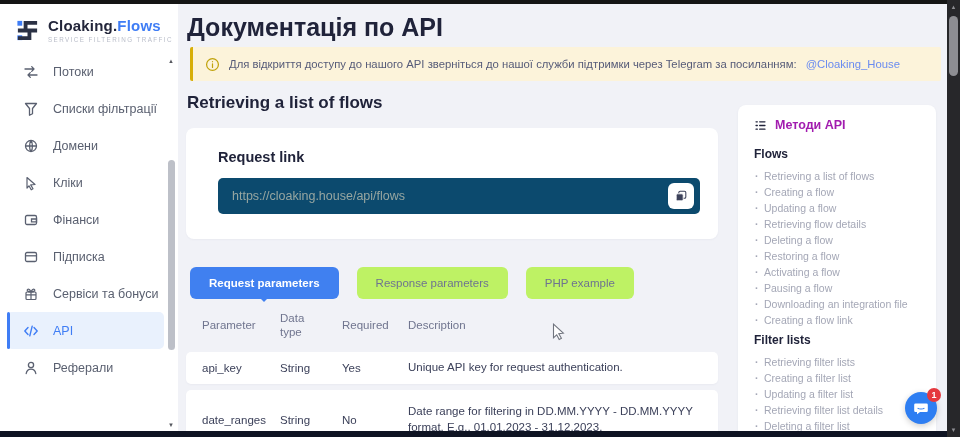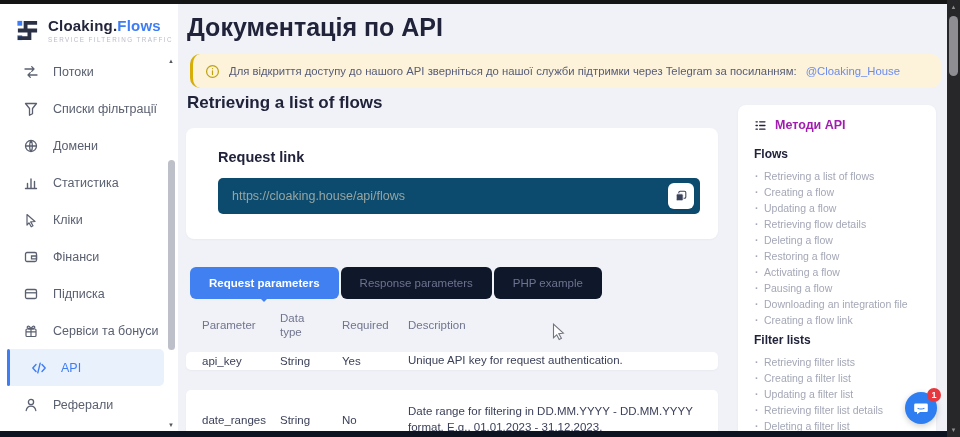--- a/index.html
+++ b/index.html
@@ -22,55 +22,55 @@
   
   .sidebar { position:absolute; left:0; top:4px; width:178px; height:427px; background:#ffffff; z-index:10; }
   .logo-row { display:flex; align-items:center; gap:8px; padding:13px 0 0 15px; }
   .logo-text .brand { font-size:15px; font-weight:bold; letter-spacing:.2px; color:#23263b; }
   .logo-text .brand .accent { color:#3f7df5; }
   .logo-text .tagline { font-size:6.3px; letter-spacing:1.4px; color:#b9bdc9; margin-top:2px; }
   .menu { position:absolute; left:0; top:49px; width:178px; }
   .menu-item { height:37px; display:flex; align-items:center; gap:14px; padding-left:23px; cursor:pointer; }
   .menu-item .mi-icon { width:16px; height:16px; color:#5a6070; flex:0 0 16px; display:flex; align-items:center; }
   .menu-item .mi-label { font-size:12.5px; color:#5a6070; white-space:nowrap; }
-  .menu-item.active { background:#e9f1fd; margin:0 14px 0 7px; padding-left:24px; border-radius:5px; position:relative; }
+  .menu-item.active { background:#e9f1fd; margin:0 14px 0 7px; padding-left:16px; border-radius:5px; position:relative; }
   .menu-item.active::before { content:""; position:absolute; left:0; top:0; bottom:0; width:3px; background:#3f7df5; border-radius:3px; }
   .menu-item.active .mi-icon, .menu-item.active .mi-label { color:#3f7df5; }
   .sb-arrow { position:absolute; left:165px; width:12px; text-align:center; font-size:6px; color:#55575e; }
   .sb-arrow.up { top:54px; }
   .sb-arrow.down { top:418px; }
   .sb-thumb { position:absolute; left:168px; top:156px; width:7px; height:190px; background:#bdc0c8; border-radius:4px; }
 
   
   .page-title { position:absolute; left:187px; top:13px; font-size:25px; font-weight:800; color:#20233a; }
-  .notice { position:absolute; left:190px; top:54px; width:751px; height:34px; background:#fcf3da; border-left:3px solid #d7ae08; border-radius:10px; display:flex; align-items:center; gap:9px; padding-left:12px; }
+  .notice { position:absolute; left:190px; top:47px; width:751px; height:34px; background:#fcf3da; border-left:3px solid #d7ae08; border-radius:2px; display:flex; align-items:center; gap:9px; padding-left:12px; }
   .notice .n-text { font-size:11.3px; color:#565b78; }
   .notice .n-link { font-size:11.3px; color:#6a8bf0; text-decoration:none; cursor:pointer; }
   .section-title { position:absolute; left:187px; top:93px; font-size:17px; font-weight:800; color:#20233a; }
 
   .request-card { position:absolute; left:186px; top:128px; width:532px; height:111px; background:#fff; border-radius:8px; box-shadow:0 1px 2px rgba(40,50,90,.04); }
   .request-card h3 { font-size:14.5px; font-weight:800; color:#20233a; margin:21px 0 0 32px; }
   .url-field { position:absolute; left:32px; right:18px; top:50px; height:36px; background:#0c4a6e; border-radius:5px; display:flex; align-items:center; justify-content:space-between; padding:0 6px 0 14px; }
   .url-field .url-text { font-size:12.5px; color:#97a6a1; }
   .copy-btn { width:26px; height:26px; background:#fff; border:none; border-radius:6px; display:flex; align-items:center; justify-content:center; cursor:pointer; box-shadow:0 1px 2px rgba(0,0,0,.06); }
 
-  .tabs { position:absolute; left:190px; top:267px; display:flex; gap:2px; }
-  .tab { height:32px; display:flex; align-items:center; padding:0 19px; background:#0f172a; border-radius:6px; font-size:11.5px; color:#6e7390; cursor:pointer; white-space:nowrap; }
+  .tabs { position:absolute; left:190px; top:267px; display:flex; gap:18px; }
+  .tab { height:32px; display:flex; align-items:center; padding:0 19px; background:#bef264; border-radius:6px; font-size:11.5px; color:#6e7390; cursor:pointer; white-space:nowrap; }
   .tab.active { background:#4080f0; color:#fff; font-weight:bold; position:relative; }
   .tab.active::after { content:""; position:absolute; left:50%; bottom:-8px; margin-left:-5px; border:5px solid transparent; border-top-color:#4080f0; }
 
   .thead { position:absolute; left:202px; top:307px; width:500px; height:36px; display:flex; align-items:center; font-size:11.5px; color:#70758f; }
   .col-param { width:78px; flex:0 0 78px; }
   .col-type  { width:62px; flex:0 0 62px; }
   .col-req   { width:66px; flex:0 0 66px; }
   .col-desc  { flex:1; }
   .thead .col-type span { display:inline-block; width:40px; line-height:1.25; }
 
   .trow { position:absolute; left:186px; width:532px; background:#fff; border-radius:5px; display:flex; align-items:center; padding-left:16px; font-size:11.5px; color:#3c415a; box-shadow:0 1px 2px rgba(40,50,90,.04); }
-  .trow.r1 { top:352px; height:18px; }
+  .trow.r1 { top:352px; height:32px; }
   .trow.r2 { top:390px; height:60px; }
   .trow .col-desc { line-height:1.35; padding-right:12px; }
 
   
   .methods-panel { position:absolute; left:738px; top:105px; width:198px; height:340px; background:#fff; border-radius:8px; box-shadow:0 1px 3px rgba(40,50,90,.05); z-index:5; }
   .mp-header { display:flex; align-items:center; gap:8px; padding:13px 0 0 16px; }
   .mp-header .mp-title { font-size:12.5px; font-weight:800; color:#a21caf; }
   .mp-section-h { font-size:12px; font-weight:800; color:#20233a; margin:15px 0 7px 16px; }
   .mp-section-h.second { margin-top:5px; }
   .mp-list { list-style:none; }
@@ -125,28 +125,20 @@
       <span class="mi-icon">
           <svg width="16" height="16" viewBox="0 0 16 16" fill="none" stroke="currentColor" stroke-width="1.3">
             <circle cx="8" cy="8" r="5.5"></circle>
             <path d="M2.5 8h11M8 2.5c1.9 2 1.9 9 0 11M8 2.5c-1.9 2-1.9 9 0 11"></path>
           </svg>
         </span>
       <span class="mi-label">Домени</span>
     </div>
     <div class="menu-item">
       <span class="mi-icon">
-          <svg width="16" height="16" viewBox="0 0 16 16" fill="none" stroke="currentColor" stroke-width="1.4" stroke-linecap="round">
-            <path d="M2.5 13.5h11M4.5 13V8.5M8 13V4M11.5 13V6.5"></path>
-          </svg>
-        </span>
-      <span class="mi-label">Статистика</span>
-    </div>
-    <div class="menu-item">
-      <span class="mi-icon">
           <svg width="16" height="16" viewBox="0 0 16 16" fill="none" stroke="currentColor" stroke-width="1.2" stroke-linejoin="round">
             <path d="M4 2.5l8 7-4.3.4 2.3 3.9-1.8 1-2.2-4L4 13z"></path>
           </svg>
         </span>
       <span class="mi-label">Кліки</span>
     </div>
     <div class="menu-item">
       <span class="mi-icon">
           <svg width="16" height="16" viewBox="0 0 16 16" fill="none" stroke="currentColor" stroke-width="1.3">
             <rect x="2.5" y="3.5" width="11" height="9" rx="1.5"></rect>

